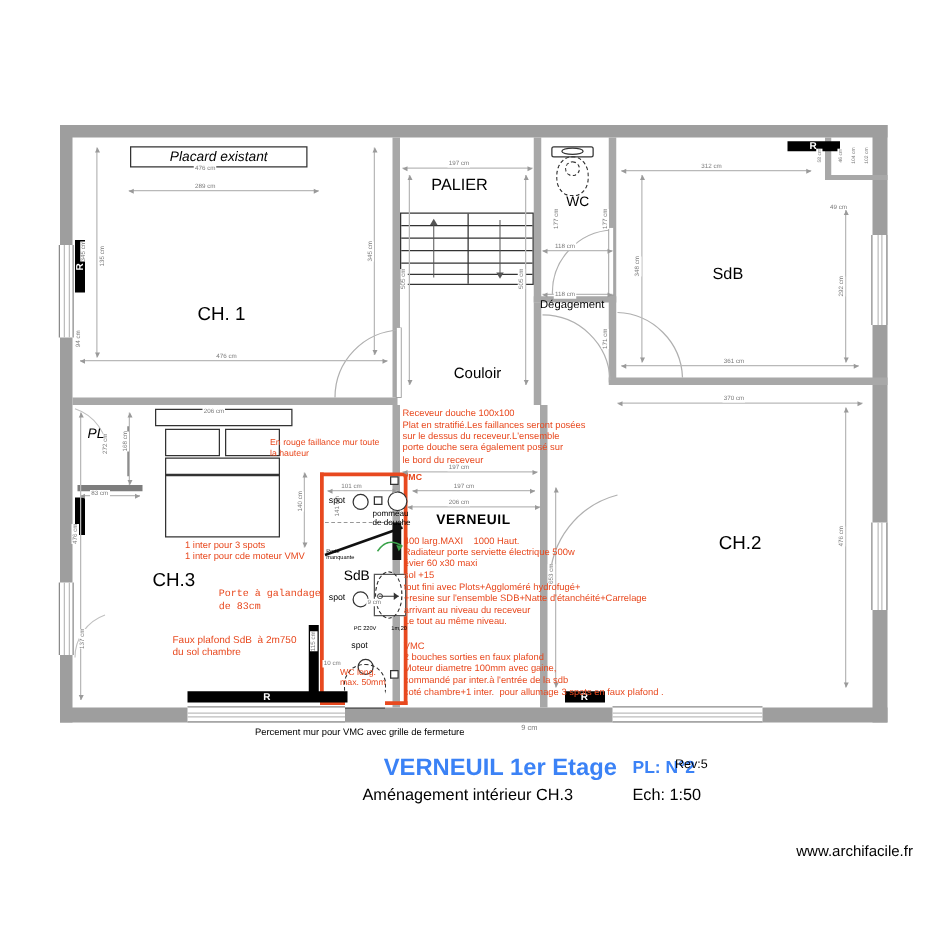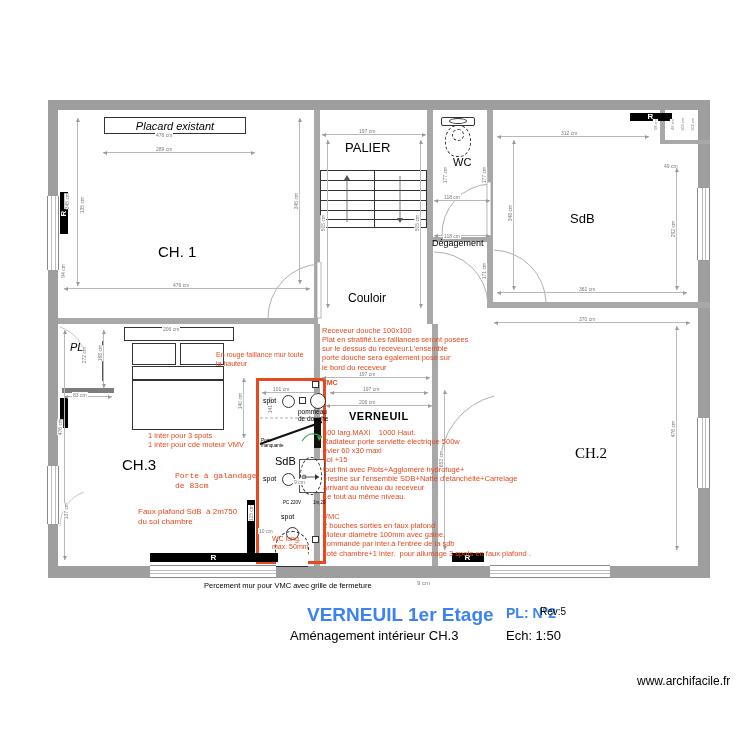--- a/index.html
+++ b/index.html
@@ -396,24 +396,24 @@
   <div class="dim-txt-v" style="left:243px; top:510px;">115 cm</div>
 
   <div class="dim-v" style="left:676px; top:326px; width:0; height:224px;"></div>
   <div class="dim-txt-v" style="left:665px; top:426px;">476 cm</div>
 
   <div class="room-label" style="left:158px; top:243px; font-size:15px;">CH. 1</div>
   <div class="room-label" style="left:345px; top:140px; font-size:13px;">PALIER</div>
   <div class="room-label" style="left:453px; top:156px; font-size:11px;">WC</div>
   <div class="room-label" style="left:570px; top:211px; font-size:13px;">SdB</div>
   <div class="room-label" style="left:432px; top:238px; font-size:9px;">Dégagement</div>
-  <div class="room-label" style="left:348px; top:291px; font-size:12px;">Couloir</div>
+  <div class="room-label" style="left:363px; top:291px; font-size:12px;">Couloir</div>
   <div class="room-label" style="left:349px; top:410px; font-size:11px; font-weight:bold; letter-spacing:0.5px;">VERNEUIL</div>
   <div class="room-label" style="left:122px; top:456px; font-size:15px;">CH.3</div>
-  <div class="room-label" style="left:575px; top:445px; font-size:15px;font-family:Liberation Serif, serif;">CH.2</div>
+  <div class="room-label" style="left:575px; top:426px; font-size:15px;">CH.2</div>
   <div class="room-label" style="left:275px; top:455px; font-size:11px;">SdB</div>
   <div class="room-label" style="left:70px; top:341px; font-size:11px; font-style:italic;">PL</div>
 
   <div class="abs" style="left:263px; top:397px; font-size:7px; color:#000;">spot</div>
   <div class="abs" style="left:298px; top:408px; font-size:6.5px; color:#000; white-space:pre; line-height:1.15;">pommeau
 de douche</div>
   <div class="abs" style="left:263px; top:475px; font-size:7px; color:#000;">spot</div>
   <div class="abs" style="left:281px; top:513px; font-size:7px; color:#000;">spot</div>
   <div class="abs" style="left:261px; top:439px; font-size:4.5px; color:#000; white-space:pre; line-height:1.1;">Porte
 manquante</div>

